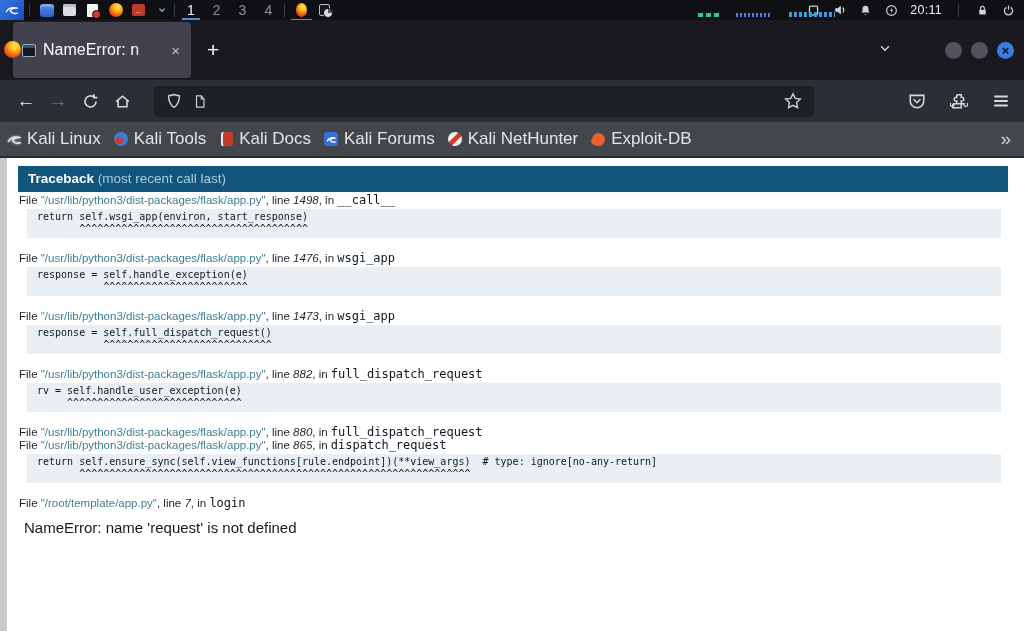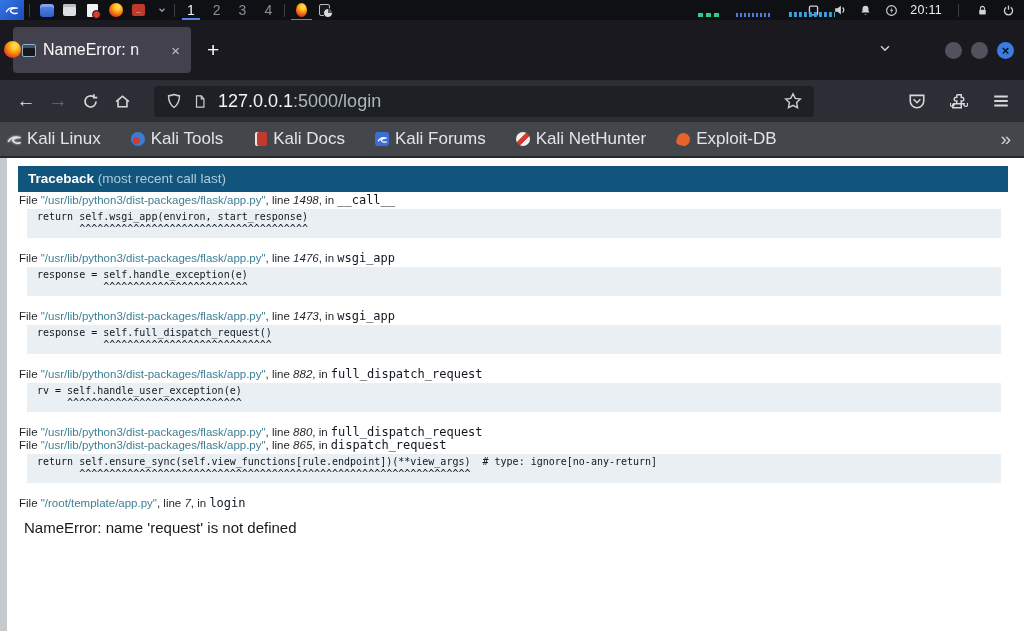--- a/index.html
+++ b/index.html
@@ -40,21 +40,21 @@
   .leds i { display:block; width:5px; height:4px; background:#2ecc8f; }
   .leds .b1 { width:34px; height:4px; margin-left:14px;
               background:repeating-linear-gradient(90deg,#4d7ce8 0 2px,transparent 2px 4px); }
   .leds .b2 { width:46px; height:5px; margin-left:16px;
               background:repeating-linear-gradient(90deg,#35a8d0 0 2px,#4d7ce8 2px 3px,transparent 3px 5px); }
   .tray { display:flex; align-items:center; gap:11px; color:#cfd3d7; }
   .clock { font-size:12.5px; color:#eceef0; letter-spacing:.3px; }
 
   
   .tabbar { position:relative; height:60px; background:#1a191f; display:flex; align-items:center; }
-  .tab { margin-left:13px; width:178px; height:46px; background:#42414d; border-radius:4px;
+  .tab { margin-left:13px; width:178px; height:56px; background:#42414d; border-radius:4px;
          display:flex; align-items:center; padding:0 9px; color:#fbfbfe; }
   .favicon { width:14px; height:13px; flex:none; border:1.5px solid #8fb0c8; border-radius:2px; background:#15171b;
              box-shadow:inset 0 3px 0 #3c5264; margin-right:7px; }
   .tab-title { flex:1; font-size:16px; white-space:nowrap; overflow:hidden;
                -webkit-mask-image:linear-gradient(90deg,#000 72%,transparent 97%);
                mask-image:linear-gradient(90deg,#000 72%,transparent 97%); }
   .tab-close { color:#c2c2cc; font-size:15px; line-height:1; padding:2px; }
   .newtab { margin-left:16px; color:#fbfbfe; font-size:21px; font-weight:300; }
   .tab-right { position:absolute; right:10px; top:0; height:60px; display:flex; align-items:center; gap:9px; }
   .alltabs { color:#cfd1d8; margin-right:44px; }
@@ -71,21 +71,21 @@
   .urlbar { margin-left:16px; width:660px; height:31px; background:#1d2125; border-radius:4px;
             display:flex; align-items:center; padding:0 12px; gap:11px; }
   .urlbar svg { flex:none; color:#c9cdd2; }
   .url-text { font-size:18px; color:#f2f4f6; white-space:nowrap; }
   .url-text .dim { color:#aeb4bb; }
   .star { margin-left:auto; }
   .nav-right { margin-left:auto; display:flex; align-items:center; gap:24px; margin-right:4px; color:#d6d9dc; }
 
   
   .bookmarks { height:36px; background:#43474c; border-bottom:2px solid #26282b;
-               display:flex; align-items:center; padding:16px 7px; gap:30px; }
+               display:flex; align-items:center; padding:16px 7px; gap:13px; }
   .bm { display:flex; align-items:center; gap:5px; font-size:17px; color:#e2e4e6; }
   .bm-ic { width:15px; height:15px; flex:none; display:flex; align-items:center; justify-content:center; }
   .bm-dragon { color:#14161a; filter:drop-shadow(0 0 1px #cfd4d8); }
   .bm-tools { width:14px; height:14px; border-radius:50%;
               background:radial-gradient(circle at 38% 62%, #d23b2e 0 29%, #3b7bd4 31%); }
   .bm-docs { width:12px; height:14px; border-radius:2px; background:#c23b2e; box-shadow:inset 2px 0 0 #f0e6e4; }
   .bm-forums { width:14px; height:14px; border-radius:3px; background:#3a6fd8; color:#fff;
                display:flex; align-items:center; justify-content:center; }
   .bm-nh { width:14px; height:14px; border-radius:50%; background:#f0f1f2;
            background-image:linear-gradient(135deg, transparent 38%, #d23b2e 40% 62%, transparent 64%); }
@@ -239,21 +239,20 @@
       </svg>
     </div>
   <div class="urlbar">
     <svg width="16" height="16" viewBox="0 0 16 16">
         <path d="M8 1.5c2 .8 3.8 1.2 5.5 1.3-.1 5.6-1.8 9.1-5.5 11.7C4.3 11.9 2.6 8.4 2.5 2.8 4.2 2.7 6 2.3 8 1.5z" fill="none" stroke="currentColor" stroke-width="1.4"></path>
       </svg>
     <svg width="14" height="15" viewBox="0 0 16 16">
         <path d="M4 1.5h5.5L12.5 5v9.5H4z" fill="none" stroke="currentColor" stroke-width="1.4"></path>
         <path d="M9.5 1.5V5h3" fill="none" stroke="currentColor" stroke-width="1.4"></path>
       </svg>
-    <div class="url-text"><span>127.0.0.1</span><span class="dim">:5000/login</span></div>
     <svg class="star" width="18" height="18" viewBox="0 0 16 16">
         <path d="M8 1.6l2 4.1 4.5.6-3.3 3.1.8 4.5L8 11.8 4 13.9l.8-4.5L1.5 6.3 6 5.7z" fill="none" stroke="currentColor" stroke-width="1.3"></path>
       </svg>
   </div>
   <div class="nav-right">
     <svg width="18" height="18" viewBox="0 0 16 16">
         <path d="M2 3h12v5a6 6 0 0 1-12 0z" fill="none" stroke="currentColor" stroke-width="1.4"></path>
         <path d="M5 6.5 8 9.5l3-3" fill="none" stroke="currentColor" stroke-width="1.4"></path>
       </svg>
     <svg width="18" height="18" viewBox="0 0 16 16">

